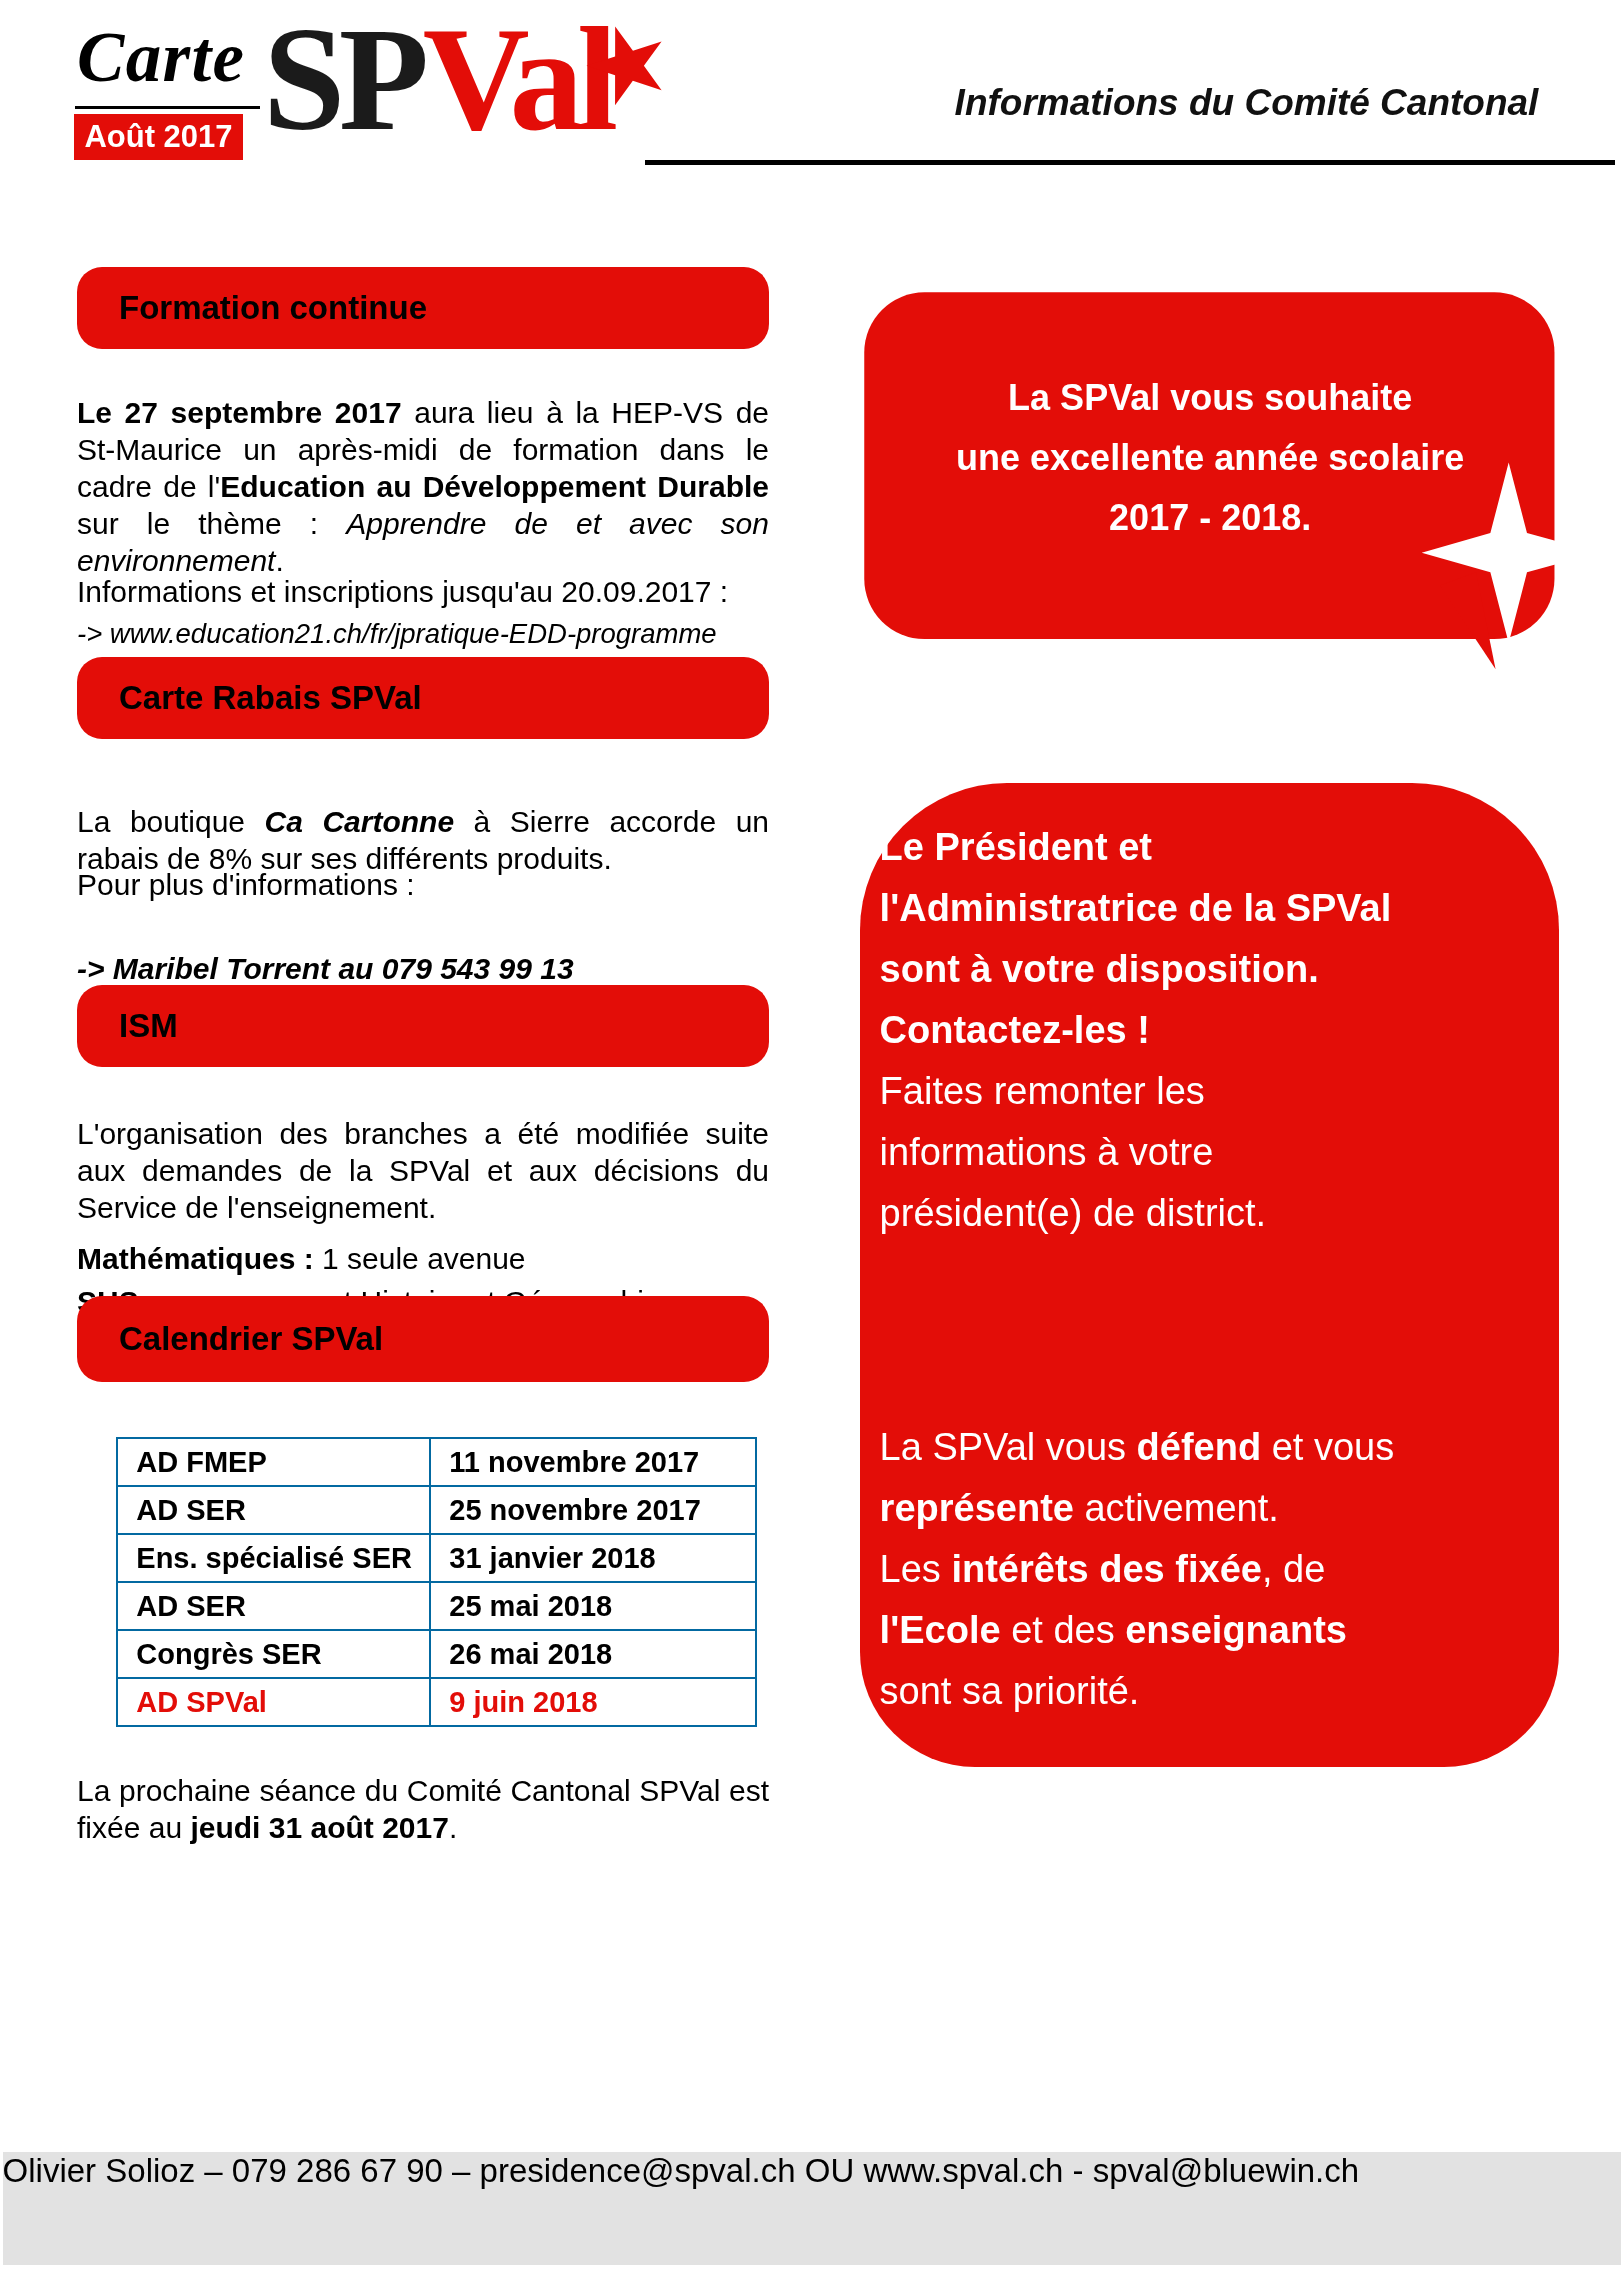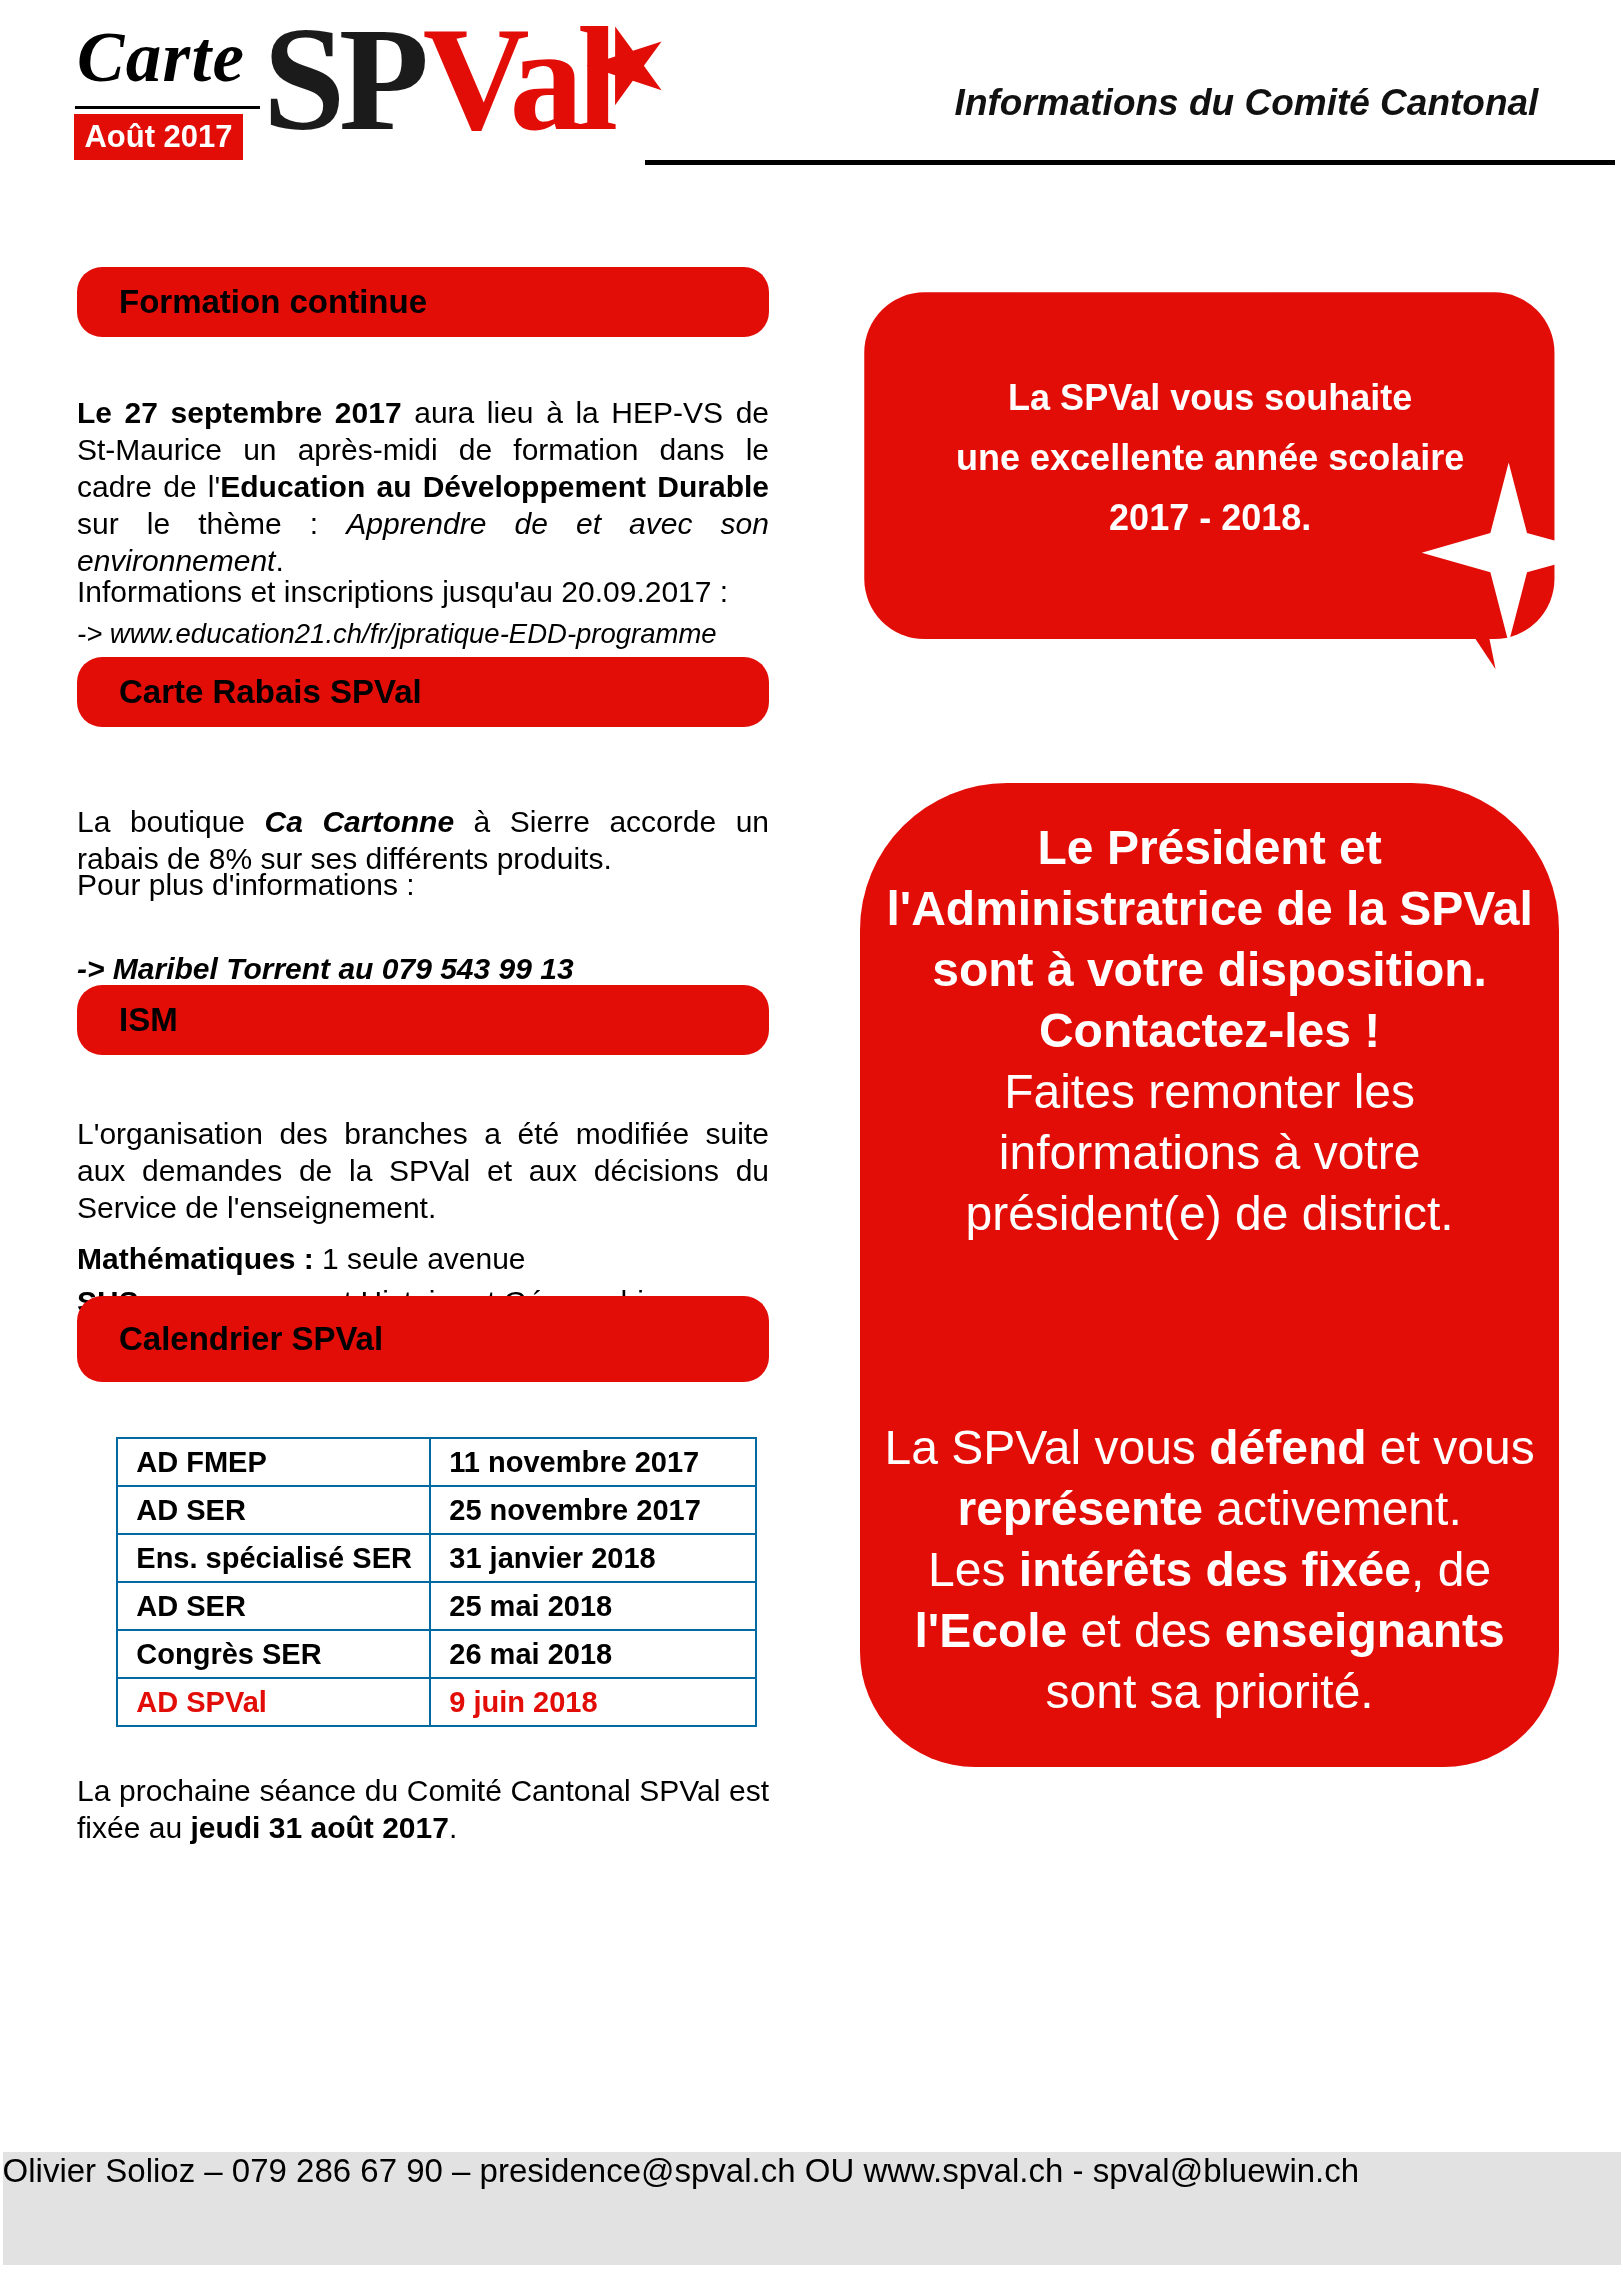--- a/index.html
+++ b/index.html
@@ -29,21 +29,21 @@
     position:absolute;left:581px;top:11.8px;font-size:103px;color:var(--red);
     transform:rotate(-18deg);line-height:1;
   }
   .tagline{
     position:absolute;left:916px;top:82px;width:661px;text-align:center;
     font-style:italic;font-weight:600;font-size:37px;color:#111;
   }
   .header-rule{position:absolute;left:645px;top:160px;width:970px;height:4.6px;background:#000;}
   
   .sec-bar{
-    position:absolute;left:77px;width:692px;height:70px;background:var(--red);
+    position:absolute;left:77px;width:692px;height:82px;background:var(--red);
     border-radius:25px;display:flex;align-items:center;padding-left:42px;box-sizing:border-box;
     font-size:33px;font-weight:700;color:#000;
   }
   
   .para{
     position:absolute;left:77px;width:692px;
     font-size:30px;line-height:37px;text-align:justify;color:#000;
   }
   .line{position:absolute;left:77px;width:720px;font-size:30px;color:#000;}
   .small-ital{font-size:27.5px;font-style:italic;}
@@ -66,21 +66,21 @@
   .bubble1{position:absolute;left:864px;top:291px;width:694px;height:386px;}
   .bubble1 svg{position:absolute;left:0;top:0;}
   .bubble1-text{
     position:absolute;left:15.7px;top:77px;width:661px;text-align:center;
     color:#fff;font-size:36px;font-weight:700;line-height:60px;
   }
   .bigbox{
     position:absolute;left:860px;top:783px;width:699px;height:984px;
     background:var(--red);border-radius:147px 147px 115px 115px;
   }
-  .box-block{position:absolute;left:19.6px;width:660px;text-align:center;color:#fff;font-size:48px;line-height:61px;}
+  .box-block{position:absolute;left:19.6px;width:660px;color:#fff;font-size:38px;line-height:61px;}
   .box-block1{top:34px;}
   .box-block2{top:634px;}
   
   .footer-bar{
     position:absolute;left:2.6px;top:2152px;width:1618px;height:113px;
     background:#e2e2e2;box-sizing:border-box;text-align:left;
     font-size:33px;color:#000;
   }
   :root{--red:#e30d08;}
 </style>

